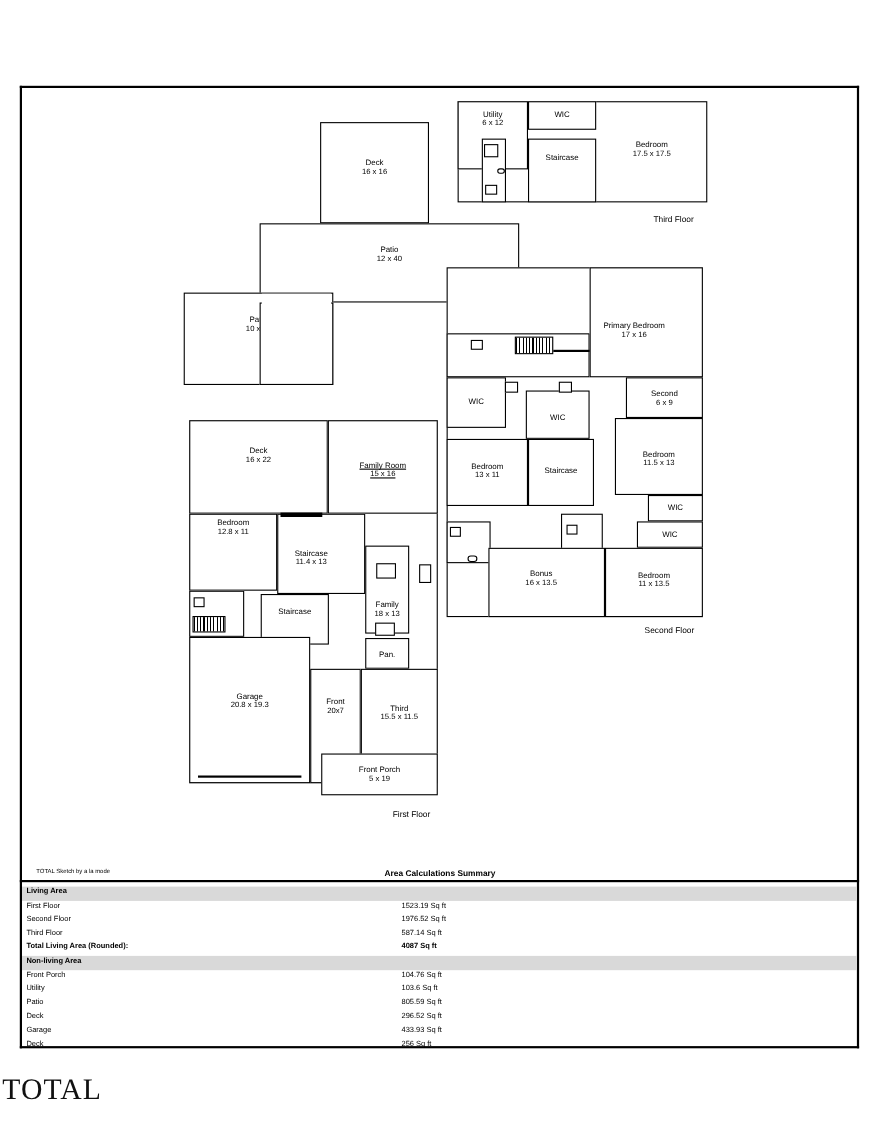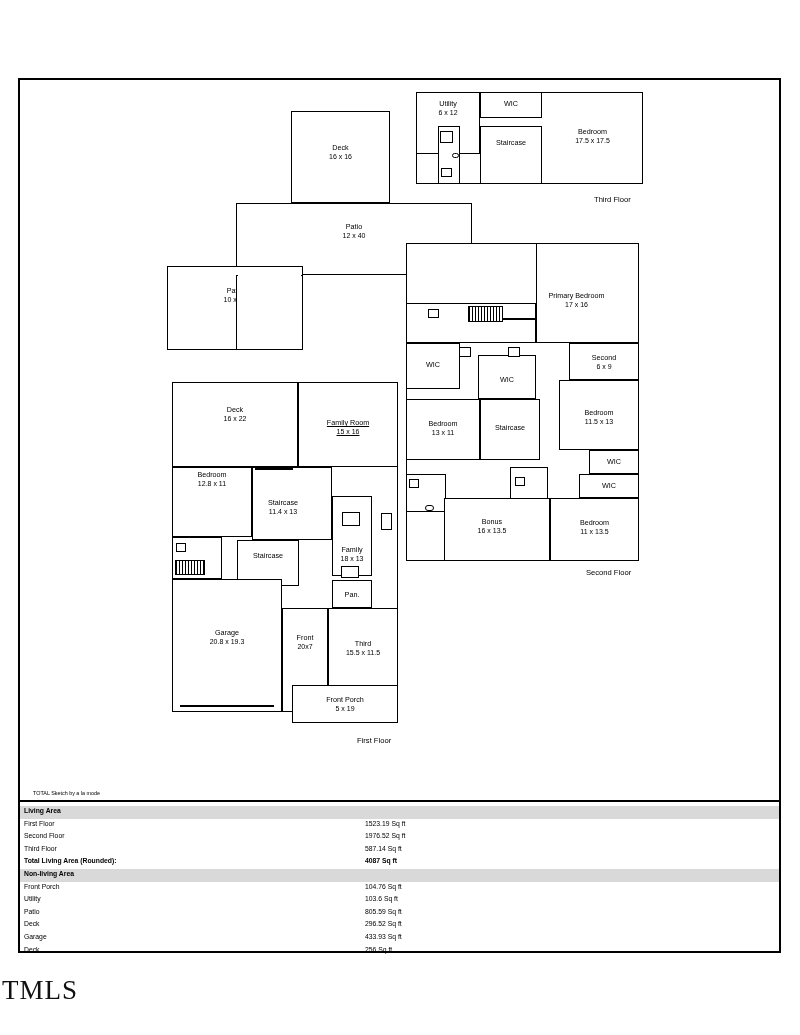--- a/index.html
+++ b/index.html
@@ -207,20 +207,21 @@
 
   <div class="room thin" style="left:292px;top:685px;width:106px;height:38px;"></div>
   <div class="lbl" style="left:292px;top:695px;width:106px;">
     <b>Front Porch</b><span class="dim">5 x 19</span>
   </div>
 
   <div class="wall" style="left:255px;top:466px;width:38px;height:4px;"></div>
   <div class="floorlbl" style="left:357px;top:736px;">First Floor</div>
 
   <div class="sketchcredit">TOTAL Sketch by a la mode</div>
+  <div class="sum-title">Area Calculations Summary</div>
   <div class="sum-rule" style="top:800px;"></div>
 
   <div class="sumtable">
     <div class="sumrow head">
       <span class="nm">Living Area</span>
     </div>
     <div class="sumrow">
       <span class="nm">First Floor</span>
       <span class="vl">1523.19 Sq ft</span>
     </div>
@@ -258,14 +259,14 @@
     <div class="sumrow">
       <span class="nm">Garage</span>
       <span class="vl">433.93 Sq ft</span>
     </div>
     <div class="sumrow">
       <span class="nm">Deck</span>
       <span class="vl">256 Sq ft</span>
     </div>
   </div>
 
-  <div class="tmls">TMLS</div>
+  <div class="tmls">TOTAL</div>
 </div>
 
 </body></html>

